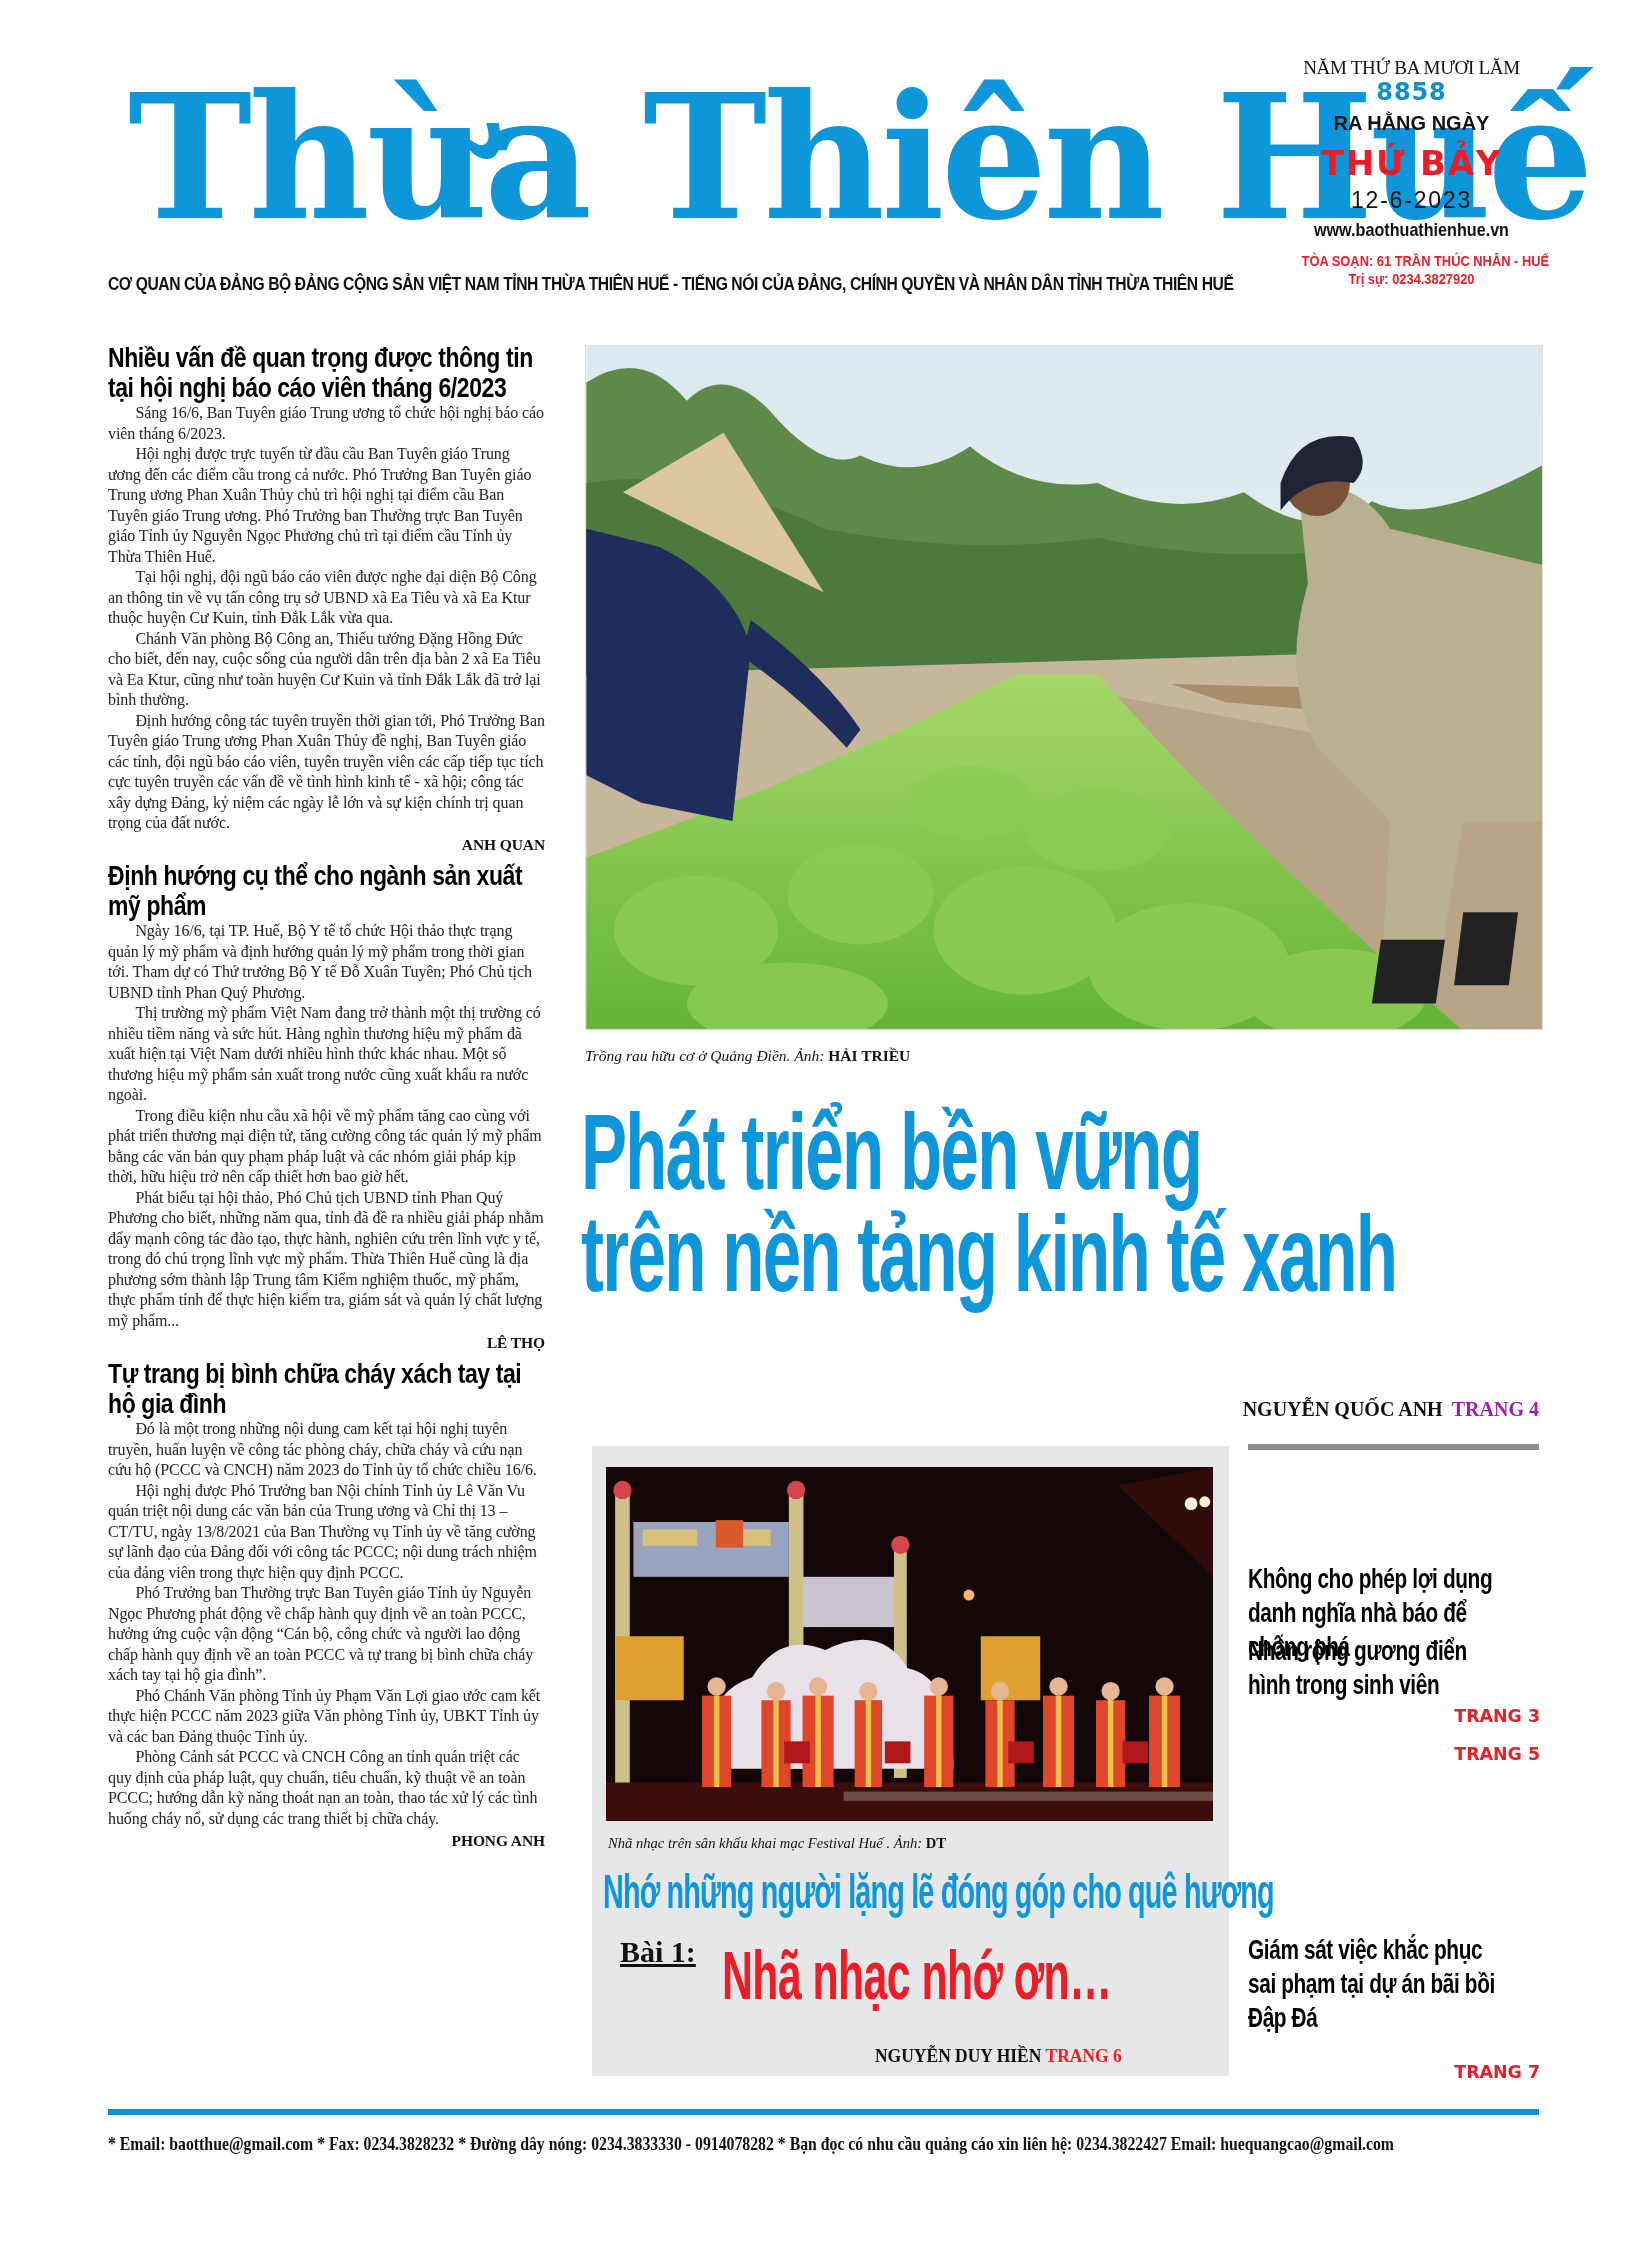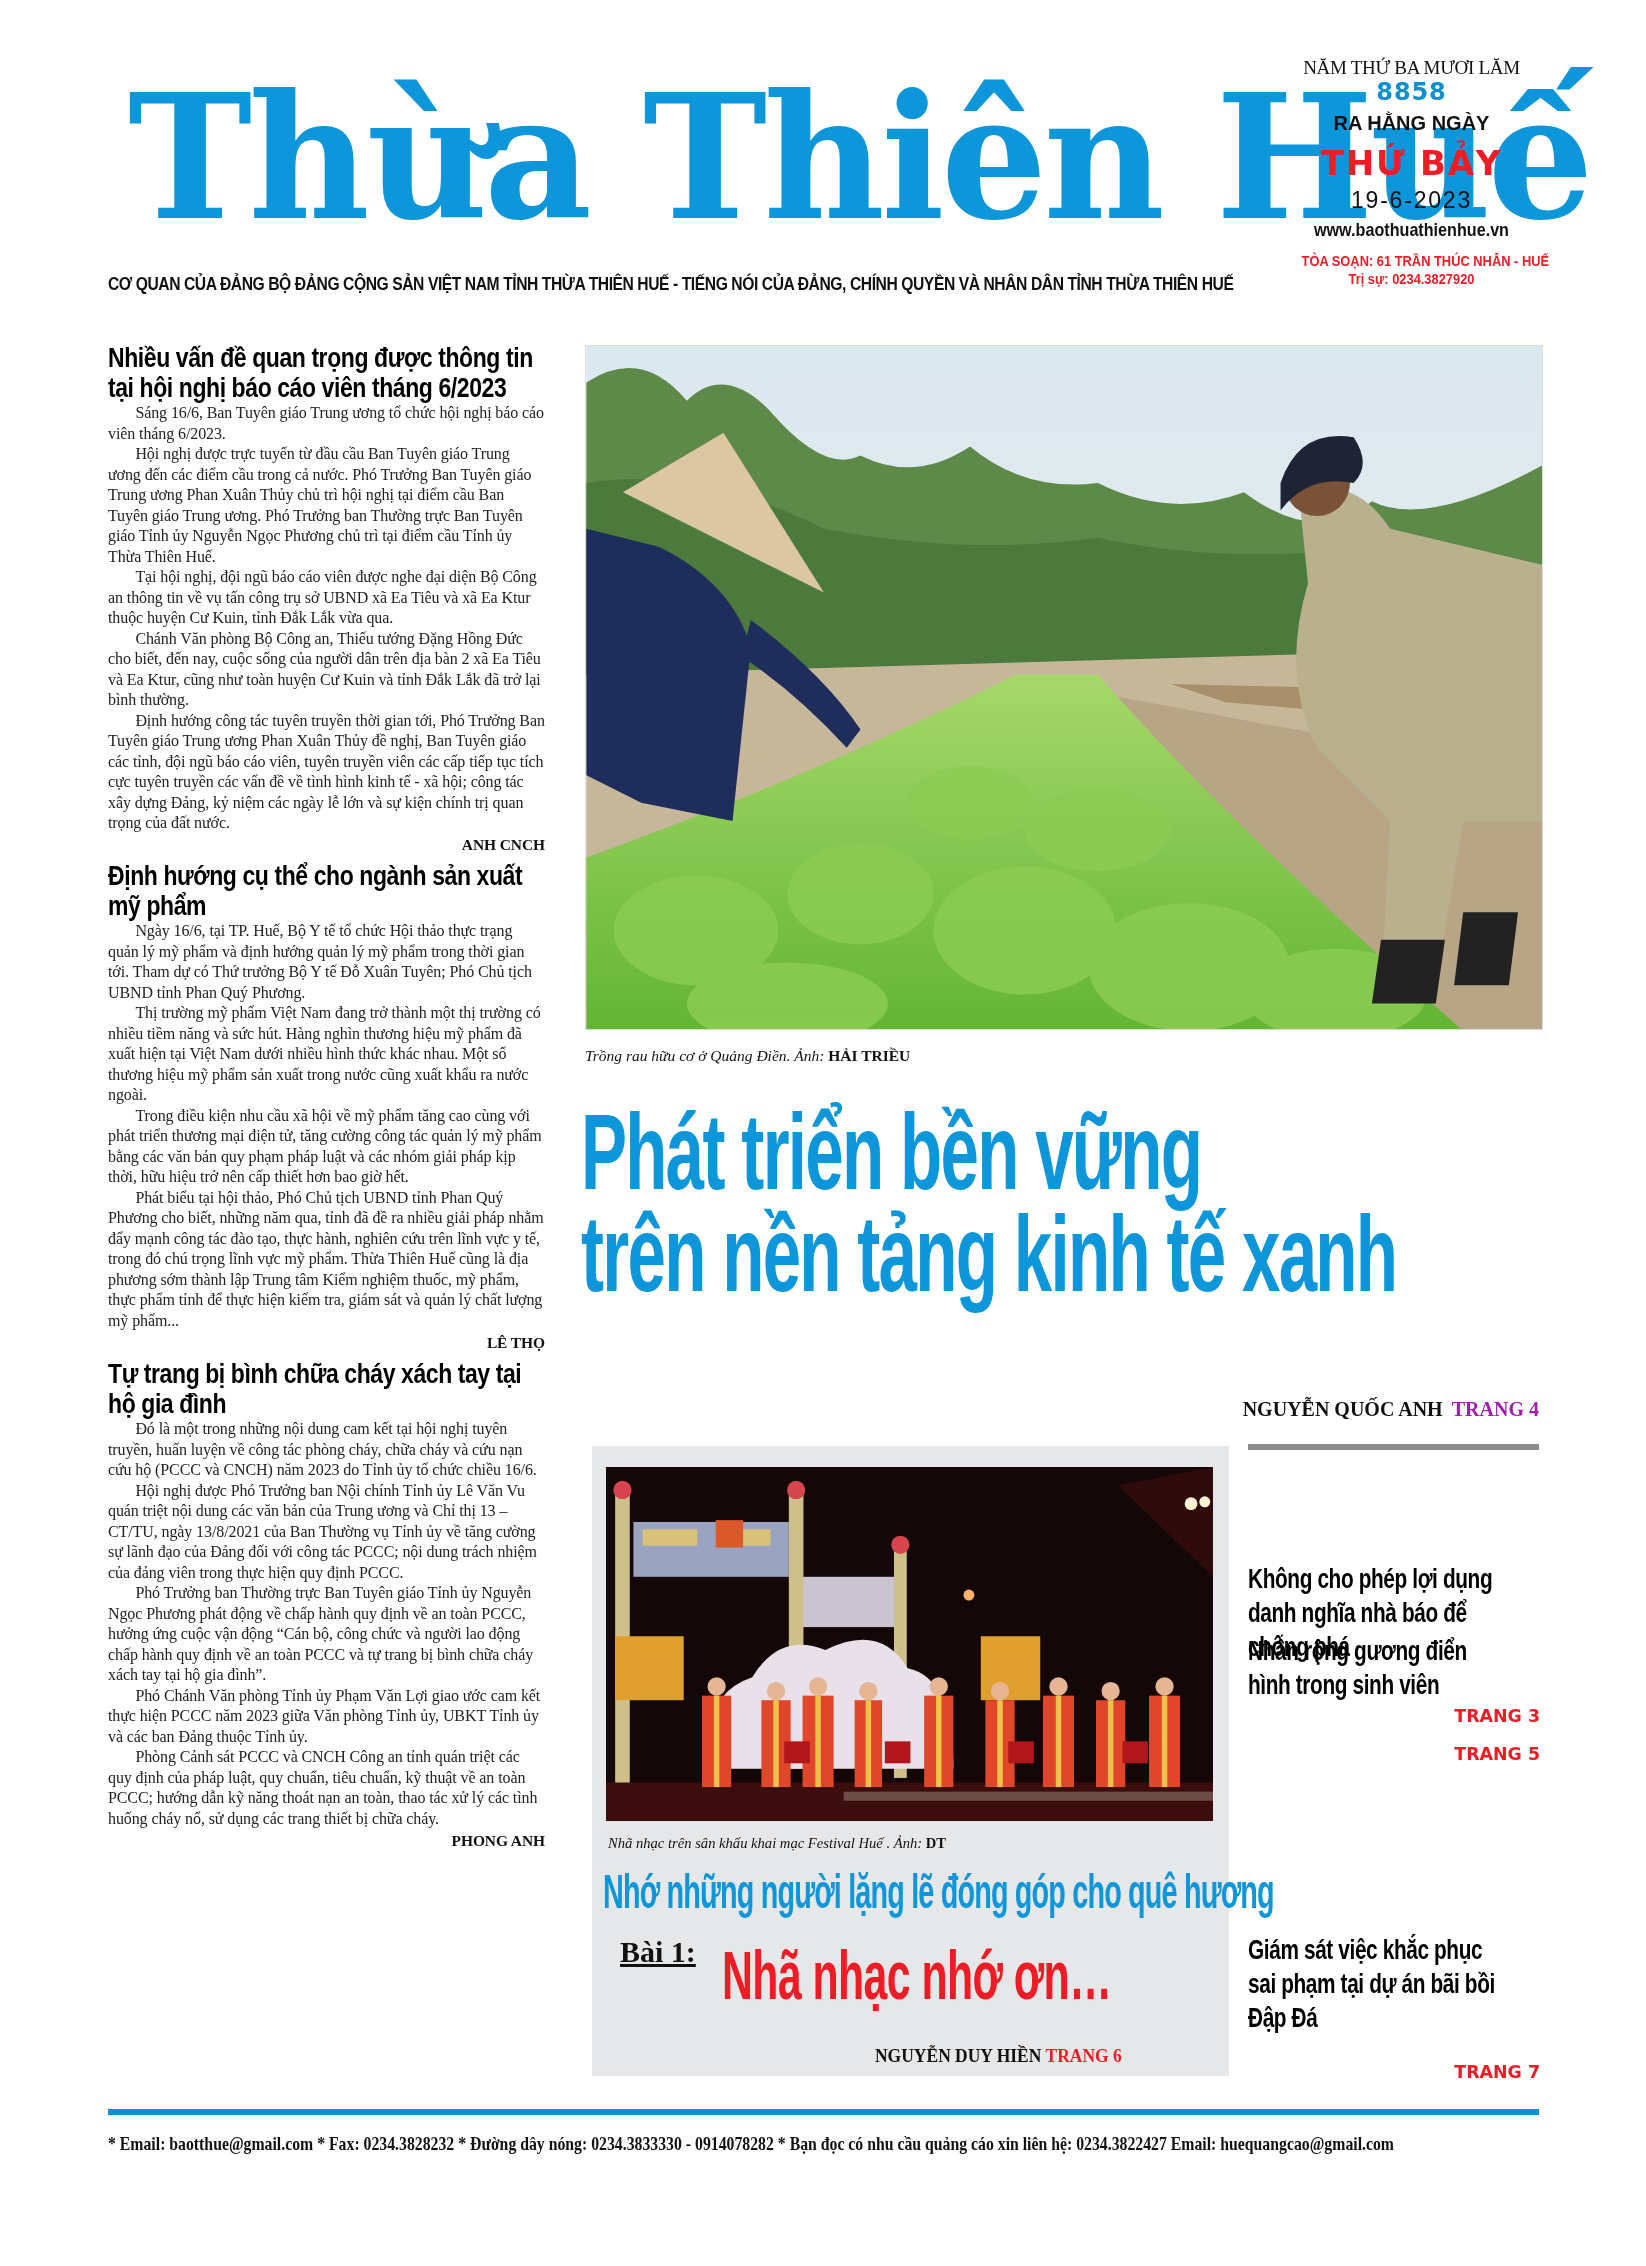--- a/index.html
+++ b/index.html
@@ -71,35 +71,35 @@
 <body>
 
 <div class="abs logo">Thừa Thiên Huế</div>
 <div class="abs tagline">CƠ QUAN CỦA ĐẢNG BỘ ĐẢNG CỘNG SẢN VIỆT NAM TỈNH THỪA THIÊN HUẾ  -  TIẾNG NÓI CỦA ĐẢNG, CHÍNH QUYỀN VÀ NHÂN DÂN TỈNH THỪA THIÊN HUẾ</div>
 
 <div class="abs info">
   <div class="year">NĂM THỨ BA MƯƠI LĂM</div>
   <div class="issue">8858</div>
   <div class="daily">RA HẰNG NGÀY</div>
   <div class="weekday">THỨ BẢY</div>
-  <div class="date">19-6-2023</div>
+  <div class="date">12-6-2023</div>
   <div class="site">www.baothuathienhue.vn</div>
   <div class="addr">TÒA SOẠN: 61 TRẦN THÚC NHẪN - HUẾ</div>
   <div class="phone">Trị sự: 0234.3827920</div>
 </div>
 
 <div class="abs leftcol">
   <div class="story">
     <h2>Nhiều vấn đề quan trọng được thông tin tại hội nghị báo cáo viên tháng 6/2023</h2>
     <p>Sáng 16/6, Ban Tuyên giáo Trung ương tổ chức hội nghị báo cáo viên tháng 6/2023.</p>
     <p>Hội nghị được trực tuyến từ đầu cầu Ban Tuyên giáo Trung ương đến các điểm cầu trong cả nước. Phó Trưởng Ban Tuyên giáo Trung ương Phan Xuân Thủy chủ trì hội nghị tại điểm cầu Ban Tuyên giáo Trung ương. Phó Trưởng ban Thường trực Ban Tuyên giáo Tỉnh ủy Nguyễn Ngọc Phương chủ trì tại điểm cầu Tỉnh ủy Thừa Thiên Huế.</p>
     <p>Tại hội nghị, đội ngũ báo cáo viên được nghe đại diện Bộ Công an thông tin về vụ tấn công trụ sở UBND xã Ea Tiêu và xã Ea Ktur thuộc huyện Cư Kuin, tỉnh Đắk Lắk vừa qua.</p>
     <p>Chánh Văn phòng Bộ Công an, Thiếu tướng Đặng Hồng Đức cho biết, đến nay, cuộc sống của người dân trên địa bàn 2 xã Ea Tiêu và Ea Ktur, cũng như toàn huyện Cư Kuin và tỉnh Đắk Lắk đã trở lại bình thường.</p>
     <p>Định hướng công tác tuyên truyền thời gian tới, Phó Trưởng Ban Tuyên giáo Trung ương Phan Xuân Thủy đề nghị, Ban Tuyên giáo các tỉnh, đội ngũ báo cáo viên, tuyên truyền viên các cấp tiếp tục tích cực tuyên truyền các vấn đề về tình hình kinh tế - xã hội; công tác xây dựng Đảng, kỷ niệm các ngày lễ lớn và sự kiện chính trị quan trọng của đất nước.</p>
-    <p class="byline">ANH CNCH</p>
+    <p class="byline">ANH QUAN</p>
   </div>
   <div class="story">
     <h2>Định hướng cụ thể cho ngành sản xuất mỹ phẩm</h2>
     <p>Ngày 16/6, tại TP. Huế, Bộ Y tế tổ chức Hội thảo thực trạng quản lý mỹ phẩm và định hướng quản lý mỹ phẩm trong thời gian tới. Tham dự có Thứ trưởng Bộ Y tế Đỗ Xuân Tuyên; Phó Chủ tịch UBND tỉnh Phan Quý Phương.</p>
     <p>Thị trường mỹ phẩm Việt Nam đang trở thành một thị trường có nhiều tiềm năng và sức hút. Hàng nghìn thương hiệu mỹ phẩm đã xuất hiện tại Việt Nam dưới nhiều hình thức khác nhau. Một số thương hiệu mỹ phẩm sản xuất trong nước cũng xuất khẩu ra nước ngoài.</p>
     <p>Trong điều kiện nhu cầu xã hội về mỹ phẩm tăng cao cùng với phát triển thương mại điện tử, tăng cường công tác quản lý mỹ phẩm bằng các văn bản quy phạm pháp luật và các nhóm giải pháp kịp thời, hữu hiệu trở nên cấp thiết hơn bao giờ hết.</p>
     <p>Phát biểu tại hội thảo, Phó Chủ tịch UBND tỉnh Phan Quý Phương cho biết, những năm qua, tỉnh đã đề ra nhiều giải pháp nhằm đẩy mạnh công tác đào tạo, thực hành, nghiên cứu trên lĩnh vực y tế, trong đó chú trọng lĩnh vực mỹ phẩm. Thừa Thiên Huế cũng là địa phương sớm thành lập Trung tâm Kiểm nghiệm thuốc, mỹ phẩm, thực phẩm tỉnh để thực hiện kiểm tra, giám sát và quản lý chất lượng mỹ phẩm...</p>
     <p class="byline">LÊ THỌ</p>
   </div>
   <div class="story">

